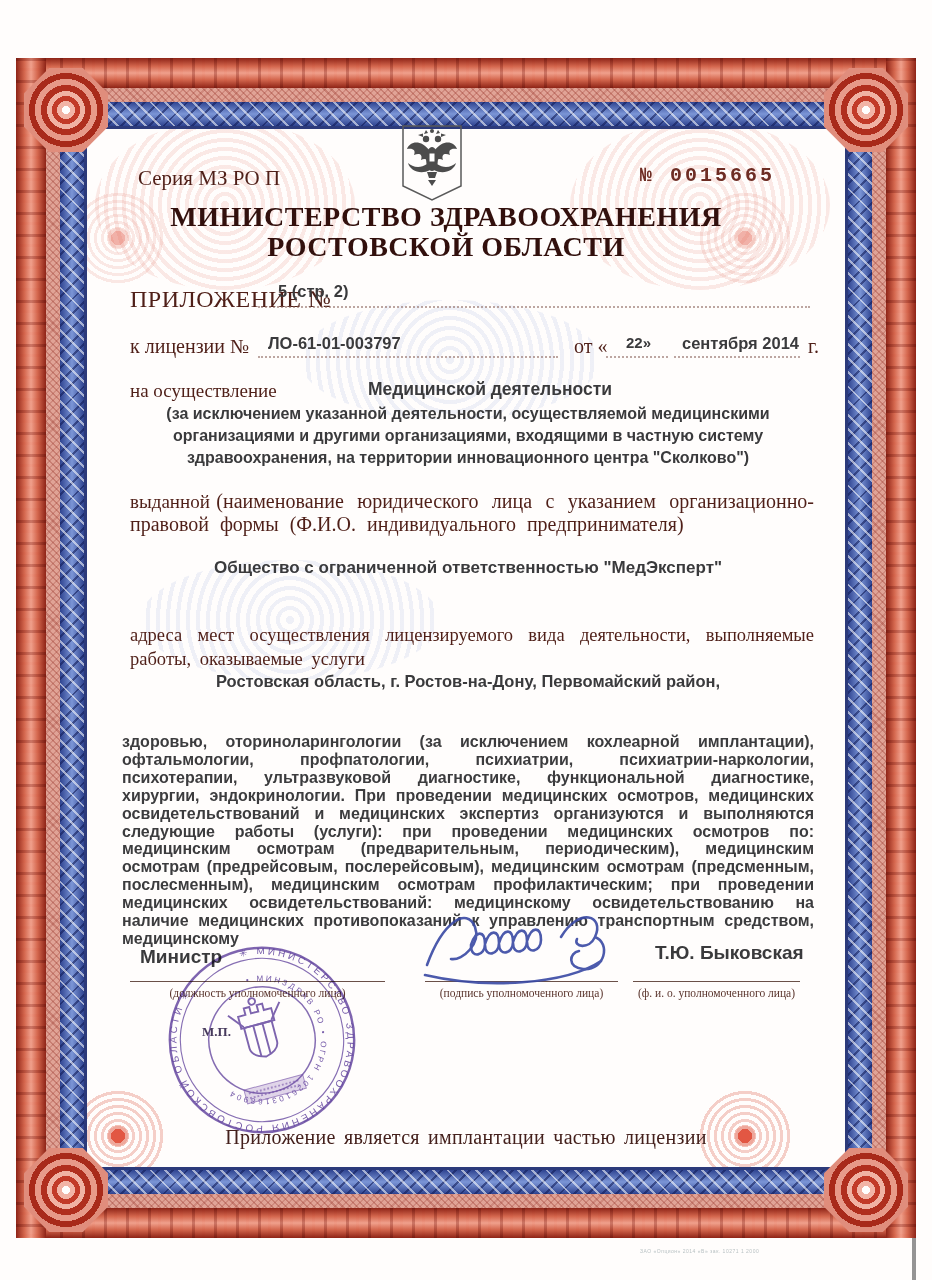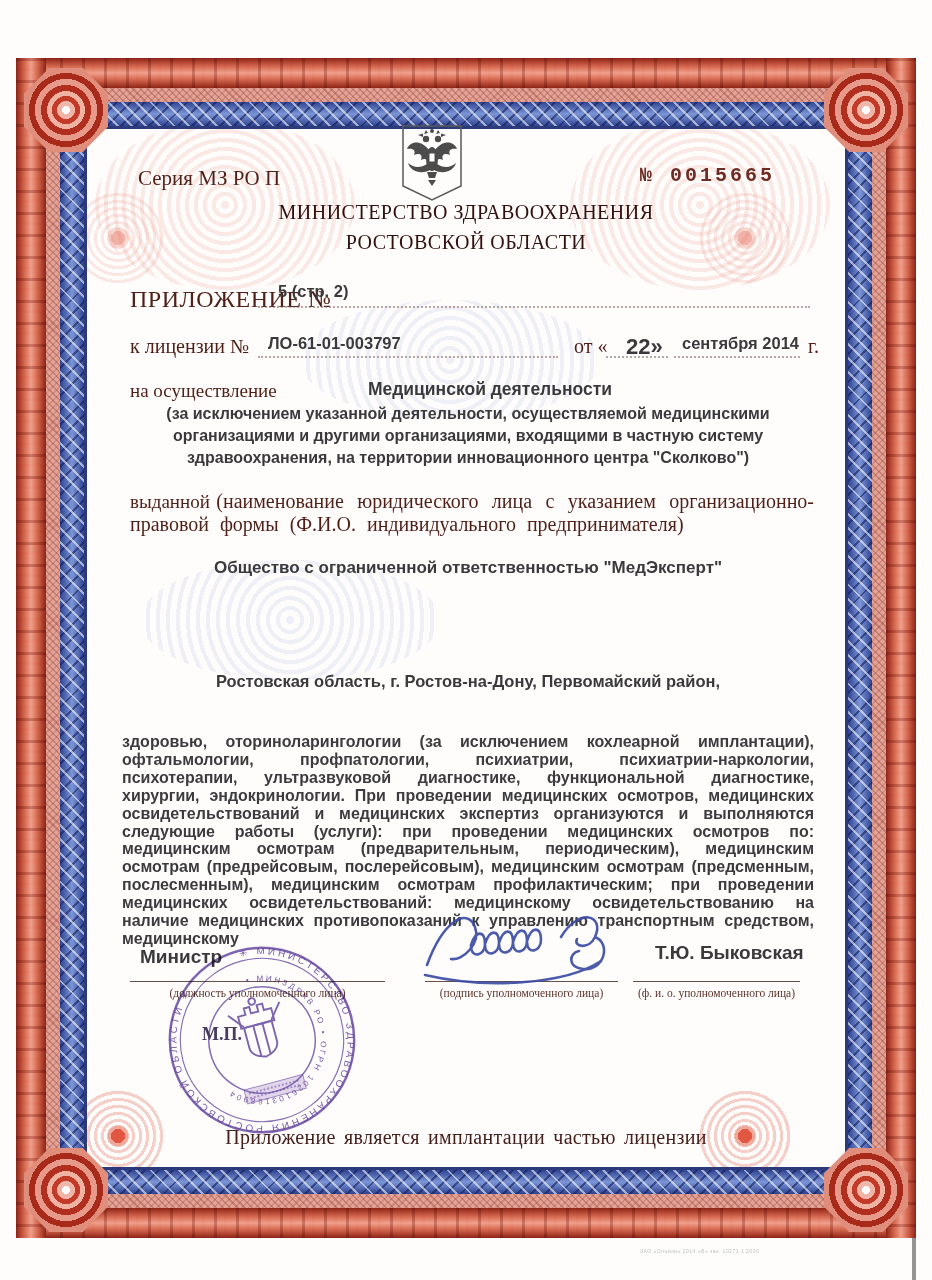--- a/index.html
+++ b/index.html
@@ -41,32 +41,32 @@
   
   .ser{color:#4f1f18;font-family:"Liberation Serif",serif;}
   .val{font-family:"Liberation Sans",sans-serif;font-weight:bold;color:#3a3a3c;}
   .abs{position:absolute;}
   .dotline{position:absolute;height:0;border-bottom:2px dotted rgba(135,95,85,.55);}
   .solidline{position:absolute;height:0;border-bottom:1.5px solid #6a5048;}
   .cap{position:absolute;font-size:11.5px;color:#5a342c;text-align:center;font-family:"Liberation Serif",serif;}
   .center{text-align:center;}
   .just{text-align:justify;}
 
-  .title{position:absolute;left:116px;width:700px;text-align:center;font-weight:normal;
-         color:#32100d;font-size:20px;letter-spacing:.5px;line-height:1.2;}
+  .title{position:absolute;left:96px;width:700px;text-align:center;font-weight:bold;
+         color:#32100d;font-size:28px;letter-spacing:.5px;line-height:1.2;}
   .works{position:absolute;left:122px;width:692px;font-family:"Liberation Sans",sans-serif;
          font-weight:bold;color:#3c3c3e;font-size:16px;line-height:1.12;text-align:justify;word-spacing:2px;}
   .footer{position:absolute;left:0;width:932px;text-align:center;font-size:20px;color:#44201c;
          letter-spacing:.3px;word-spacing:3px;}
   .imprint{position:absolute;font-size:5px;color:#b9c2c4;font-family:"Liberation Sans",sans-serif;letter-spacing:.5px;}
 
   .seal{position:absolute;left:167px;top:945px;width:190px;height:190px;transform:rotate(-15deg);
         opacity:.92;mix-blend-mode:multiply;}
   .sig{position:absolute;left:415px;top:893px;width:235px;height:105px;}
-  .mp{position:absolute;left:202px;top:1024px;font-size:18px;font-weight:bold;color:#473a5c;}
+  .mp{position:absolute;left:202px;top:1024px;font-size:13px;font-weight:bold;color:#473a5c;}
   .scanline{position:absolute;left:912px;top:1238px;width:4px;height:42px;background:#5c5c5c;opacity:.65;}
 </style>
 </head>
 <body>
 
 <div class="page">
 
   <div class="wm wm-swirl" style="left:95px;top:120px;"></div>
   <div class="wm wm-swirl" style="left:570px;top:120px;"></div>
   <div class="wm wm-blue" style="left:300px;top:300px;"></div>
@@ -124,36 +124,37 @@
   <div class="title" style="top:230px;">РОСТОВСКОЙ ОБЛАСТИ</div>
 
   <div class="abs ser" style="left:130px;top:286px;font-size:24px;letter-spacing:.5px;">ПРИЛОЖЕНИЕ №</div>
   <div class="abs val" style="left:278px;top:282px;font-size:16.5px;">5 (стр. 2)</div>
   <div class="dotline" style="left:258px;top:306px;width:552px;"></div>
 
   <div class="abs ser" style="left:130px;top:335px;font-size:20px;">к лицензии №</div>
   <div class="abs val" style="left:268px;top:334px;font-size:16.5px;">ЛО-61-01-003797</div>
   <div class="dotline" style="left:258px;top:356px;width:300px;"></div>
   <div class="abs ser" style="left:574px;top:335px;font-size:20px;">от «</div>
-  <div class="abs val" style="left:626px;top:334px;font-size:22px;">22»</div>
+  <div class="abs val" style="left:626px;top:334px;font-size:15px;">22»</div>
   <div class="dotline" style="left:606px;top:356px;width:62px;"></div>
   <div class="abs val" style="left:682px;top:334px;font-size:16.5px;">сентября 2014</div>
   <div class="dotline" style="left:674px;top:356px;width:126px;"></div>
   <div class="abs ser" style="left:808px;top:335px;font-size:20px;">г.</div>
 
   <div class="abs ser" style="left:130px;top:380px;font-size:19px;">на осуществление</div>
   <div class="abs val center" style="left:290px;top:379px;width:400px;font-size:17.5px;">Медицинской деятельности</div>
   <div class="abs val center" style="left:122px;top:403px;width:692px;font-size:16px;line-height:1.38;font-weight:bold;">(за исключением указанной деятельности, осуществляемой медицинскими организациями и другими организациями, входящими в частную систему здравоохранения, на территории инновационного центра "Сколково")</div>
 
   <div class="abs just" style="left:130px;top:490px;width:684px;">
     <span class="ser" style="font-size:19px;">выданной</span>
     <span class="ser" style="font-size:20px;word-spacing:6px;">(наименование юридического лица с указанием организационно-правовой формы (Ф.И.О. индивидуального предпринимателя)</span>
   </div>
   <div class="abs val center" style="left:122px;top:558px;width:692px;font-size:17px;">Общество с ограниченной ответственностью "МедЭксперт"</div>
 
+  <div class="abs ser just" style="left:130px;top:623px;width:684px;font-size:18.5px;line-height:1.32;word-spacing:4px;">адреса мест осуществления лицензируемого вида деятельности, выполняемые работы, оказываемые услуги</div>
   <div class="abs val center" style="left:122px;top:672px;width:692px;font-size:16.5px;">Ростовская область, г. Ростов-на-Дону, Первомайский район,</div>
 
   <div class="works" style="top:733px;">здоровью, оториноларингологии (за исключением кохлеарной имплантации), офтальмологии, профпатологии, психиатрии, психиатрии-наркологии, психотерапии, ультразвуковой диагностике, функциональной диагностике, хирургии, эндокринологии. При проведении медицинских осмотров, медицинских освидетельствований и медицинских экспертиз организуются и выполняются следующие работы (услуги): при проведении медицинских осмотров по: медицинским осмотрам (предварительным, периодическим), медицинским осмотрам (предрейсовым, послерейсовым), медицинским осмотрам (предсменным, послесменным), медицинским осмотрам профилактическим; при проведении медицинских освидетельствований: медицинскому освидетельствованию на наличие медицинских противопоказаний к управлению транспортным средством, медицинскому</div>
 
   <div class="abs val" style="left:140px;top:946px;font-size:19px;">Министр</div>
   <div class="abs val" style="left:655px;top:942px;font-size:19px;">Т.Ю. Быковская</div>
   <div class="solidline" style="left:130px;top:981px;width:255px;"></div>
   <div class="solidline" style="left:425px;top:981px;width:193px;"></div>
   <div class="solidline" style="left:633px;top:981px;width:167px;"></div>
   <div class="cap" style="left:130px;top:987px;width:255px;">(должность уполномоченного лица)</div>

